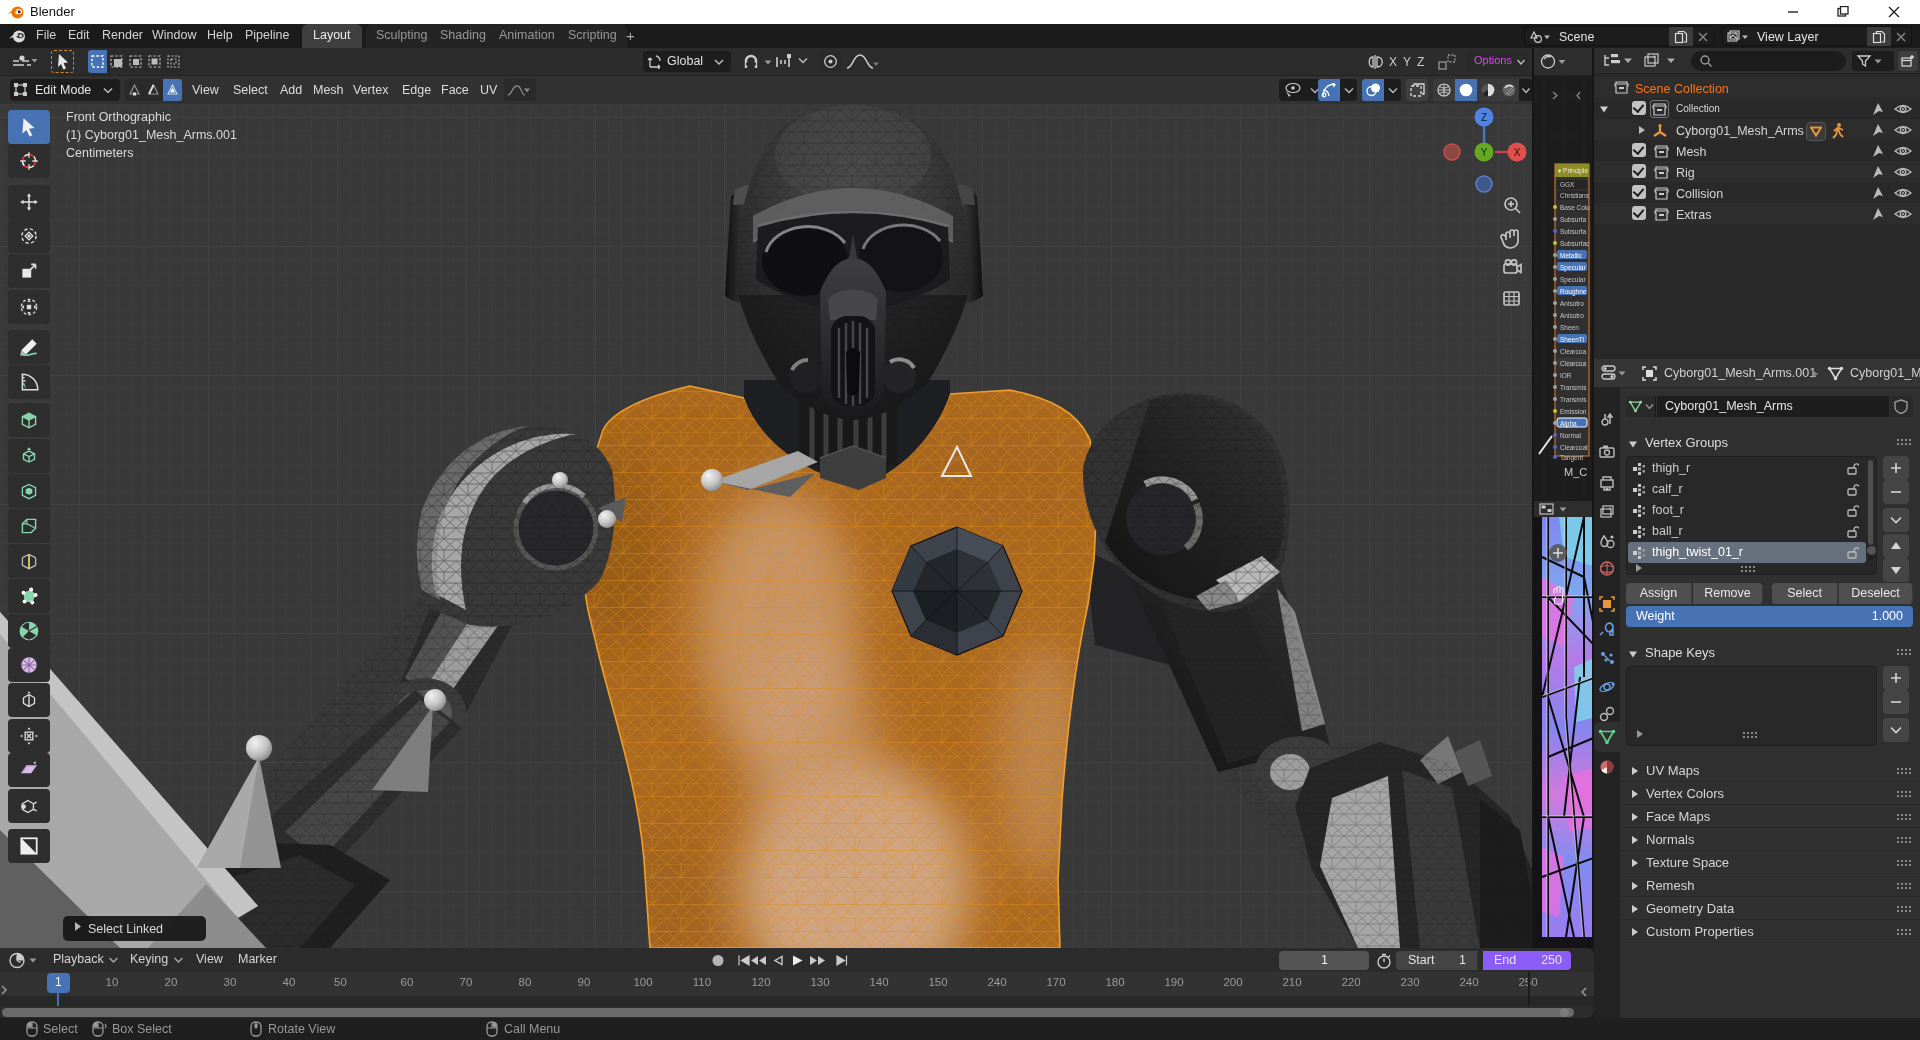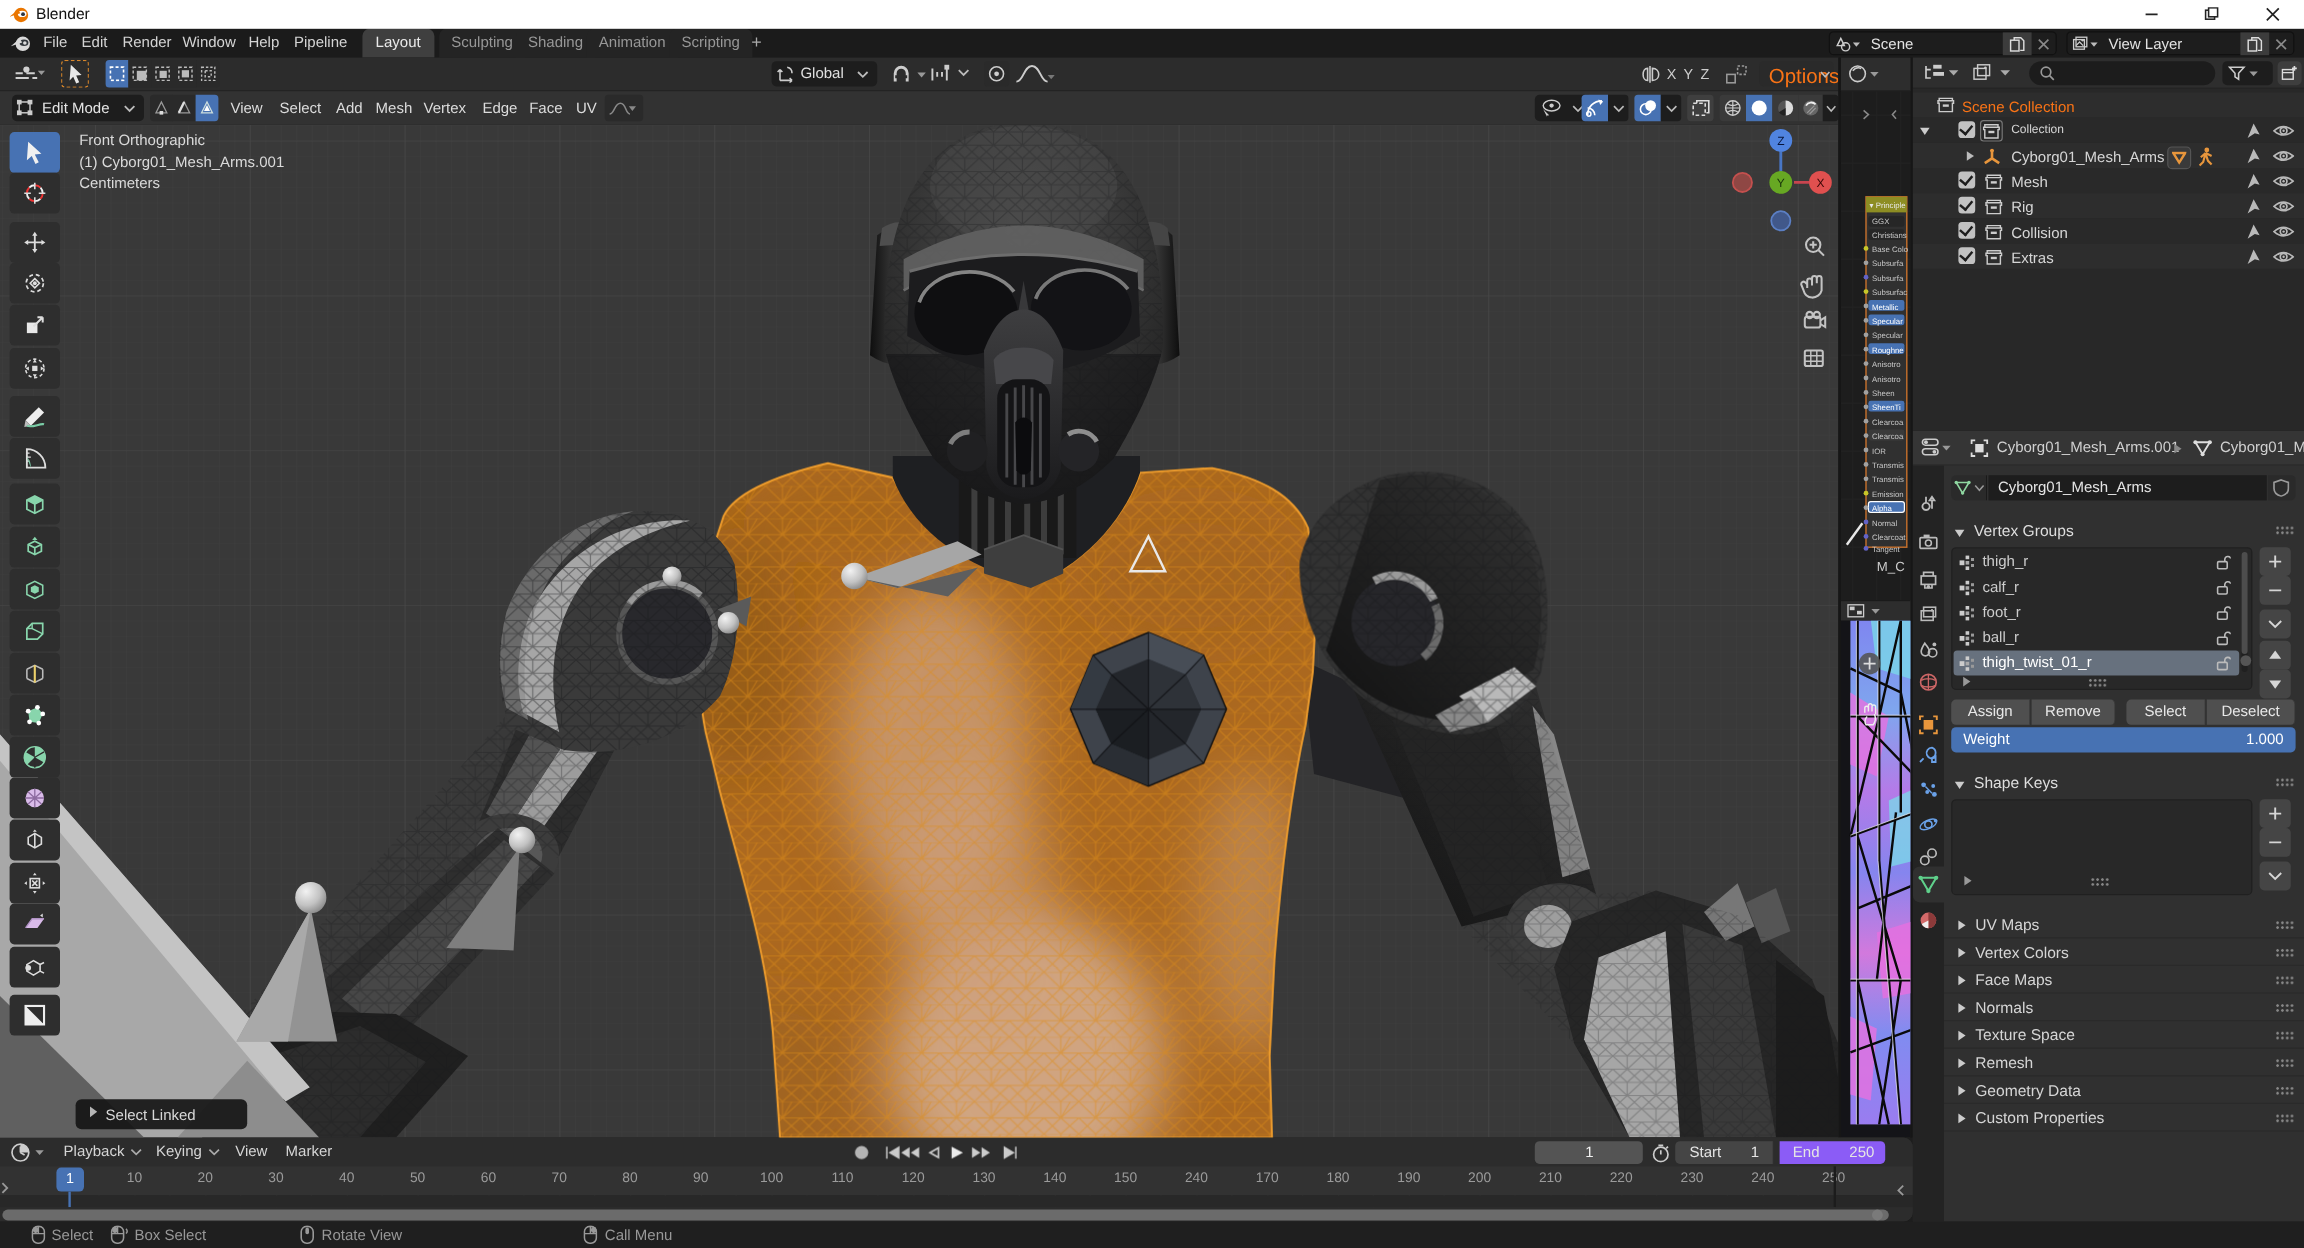--- a/index.html
+++ b/index.html
@@ -181,21 +181,21 @@
     <path d="M9,2 v14 M7,4 C2,4 2,14 7,14 Z M11,4 C18,4 18,14 11,14 Z" fill="none" stroke="#ccc" stroke-width="1.3" stroke-dasharray="0"></path>
   </svg>
   <div class="txt" style="left:1389px;top:7px;font-size:12px;color:#ccc;">X</div>
   <div class="txt" style="left:1403px;top:7px;font-size:12px;color:#ccc;">Y</div>
   <div class="txt" style="left:1417px;top:7px;font-size:12px;color:#ccc;">Z</div>
   <svg class="abs" style="left:1437px;top:5px" width="20" height="18" viewBox="0 0 20 18">
     <rect x="2" y="9" width="7" height="7" fill="none" stroke="#999" stroke-width="1.3"></rect>
     <rect x="11" y="2" width="7" height="7" fill="none" stroke="#999" stroke-width="1.3" stroke-dasharray="2 1.5"></rect>
   </svg>
   <div class="abs" style="left:1466px;top:3px;width:62px;height:21px;background:#2a2a2a;border-radius:4px;">
-    <div class="txt" style="left:8px;top:3px;font-size:17px;color:#f97316;">Options</div>
+    <div class="txt" style="left:8px;top:3px;font-size:11px;color:#d946ef;">Options</div>
     <svg class="abs" style="left:50px;top:7px" width="10" height="9" viewBox="0 0 10 9">
           <path d="M1.5,2 l3.5,4 3.5,-4" fill="none" stroke="#bbb" stroke-width="1.4"></path>
         </svg>
   </div>
 </div>
 
 <div class="abs" id="vpheader" style="left:0;top:76px;width:1532px;height:28px;background:#323232;">
 
   <div class="abs" style="left:10px;top:3px;width:110px;height:22px;background:#1d1d1d;border-radius:4px;">
     <svg class="abs" style="left:4px;top:4px" width="15" height="14" viewBox="0 0 15 14">
@@ -1374,21 +1374,21 @@
   <div class="abs" style="left:1483px;top:3px;width:88px;height:19px;background:#8b5cf6;border-radius:0 4px 4px 0;">
     <div class="txt" style="left:11px;top:2px;font-size:12.5px;color:#e5e5e5;">End</div>
     <div class="txt" style="right:9px;top:2px;font-size:12.5px;color:#e5e5e5;">250</div>
   </div>
 
   <div class="abs" style="left:0;top:24px;width:1594px;height:24px;background:#323232;"></div>
   <div class="txt" style="left:98px;top:28px;width:28px;text-align:center;font-size:11.5px;color:#9b9b9b;">10</div>
   <div class="txt" style="left:157px;top:28px;width:28px;text-align:center;font-size:11.5px;color:#9b9b9b;">20</div>
   <div class="txt" style="left:216px;top:28px;width:28px;text-align:center;font-size:11.5px;color:#9b9b9b;">30</div>
   <div class="txt" style="left:275px;top:28px;width:28px;text-align:center;font-size:11.5px;color:#9b9b9b;">40</div>
-  <div class="txt" style="left:334px;top:28px;width:28px;text-align:center;font-size:11.5px;color:#9b9b9b;">50</div>
+  <div class="txt" style="left:334px;top:28px;width:28px;font-size:11.5px;color:#9b9b9b;">50</div>
   <div class="txt" style="left:393px;top:28px;width:28px;text-align:center;font-size:11.5px;color:#9b9b9b;">60</div>
   <div class="txt" style="left:452px;top:28px;width:28px;text-align:center;font-size:11.5px;color:#9b9b9b;">70</div>
   <div class="txt" style="left:511px;top:28px;width:28px;text-align:center;font-size:11.5px;color:#9b9b9b;">80</div>
   <div class="txt" style="left:570px;top:28px;width:28px;text-align:center;font-size:11.5px;color:#9b9b9b;">90</div>
   <div class="txt" style="left:629px;top:28px;width:28px;text-align:center;font-size:11.5px;color:#9b9b9b;">100</div>
   <div class="txt" style="left:688px;top:28px;width:28px;text-align:center;font-size:11.5px;color:#9b9b9b;">110</div>
   <div class="txt" style="left:747px;top:28px;width:28px;text-align:center;font-size:11.5px;color:#9b9b9b;">120</div>
   <div class="txt" style="left:806px;top:28px;width:28px;text-align:center;font-size:11.5px;color:#9b9b9b;">130</div>
   <div class="txt" style="left:865px;top:28px;width:28px;text-align:center;font-size:11.5px;color:#9b9b9b;">140</div>
   <div class="txt" style="left:924px;top:28px;width:28px;text-align:center;font-size:11.5px;color:#9b9b9b;">150</div>

